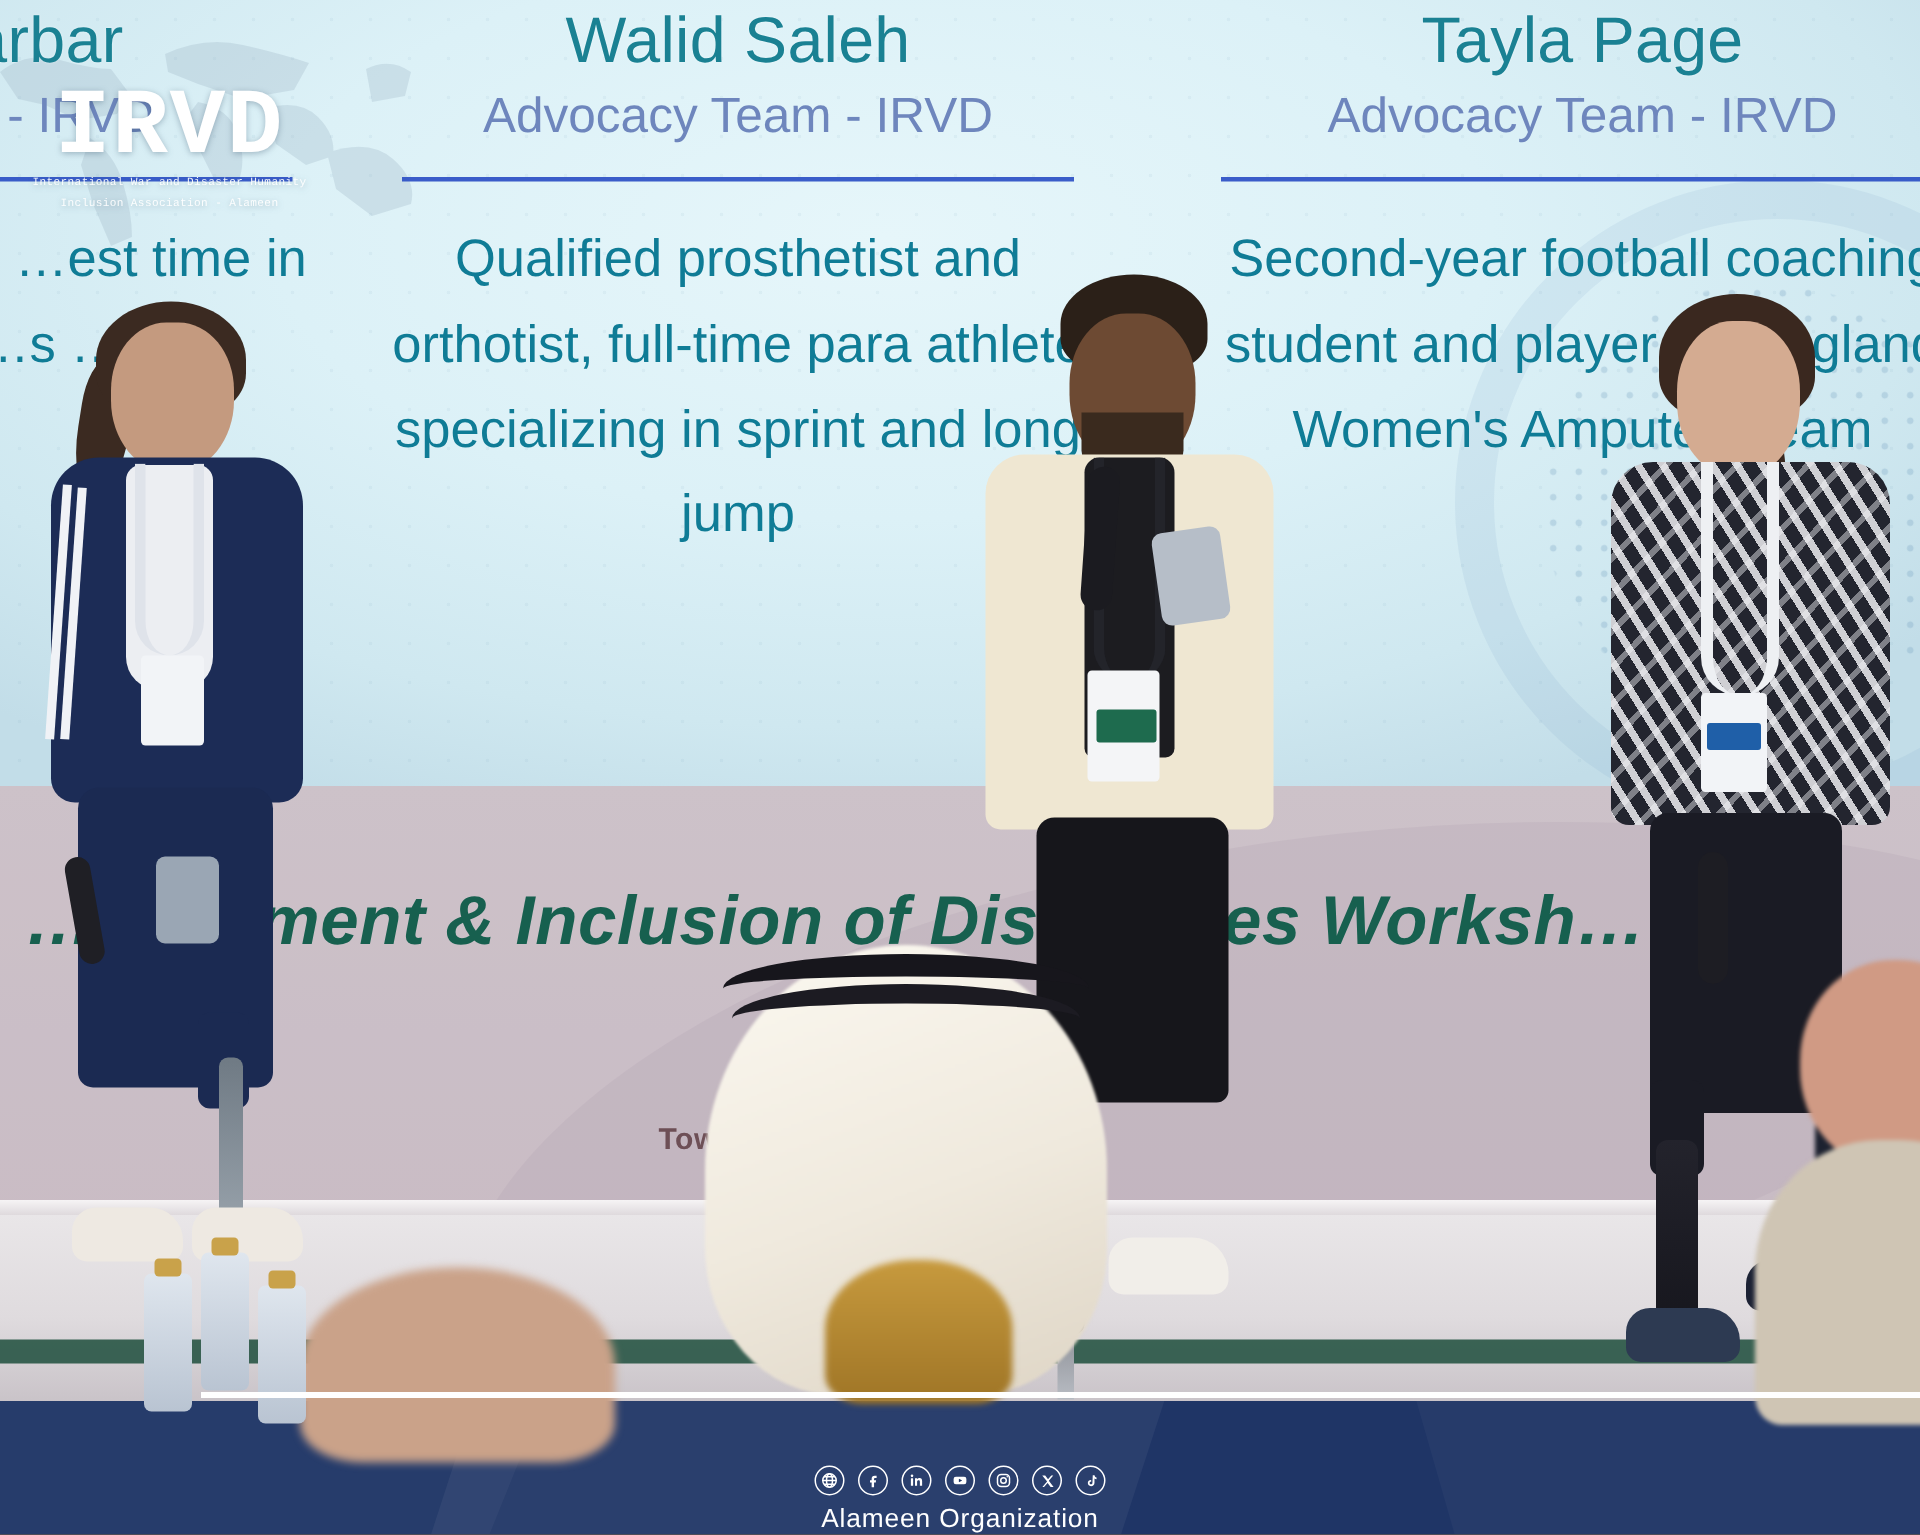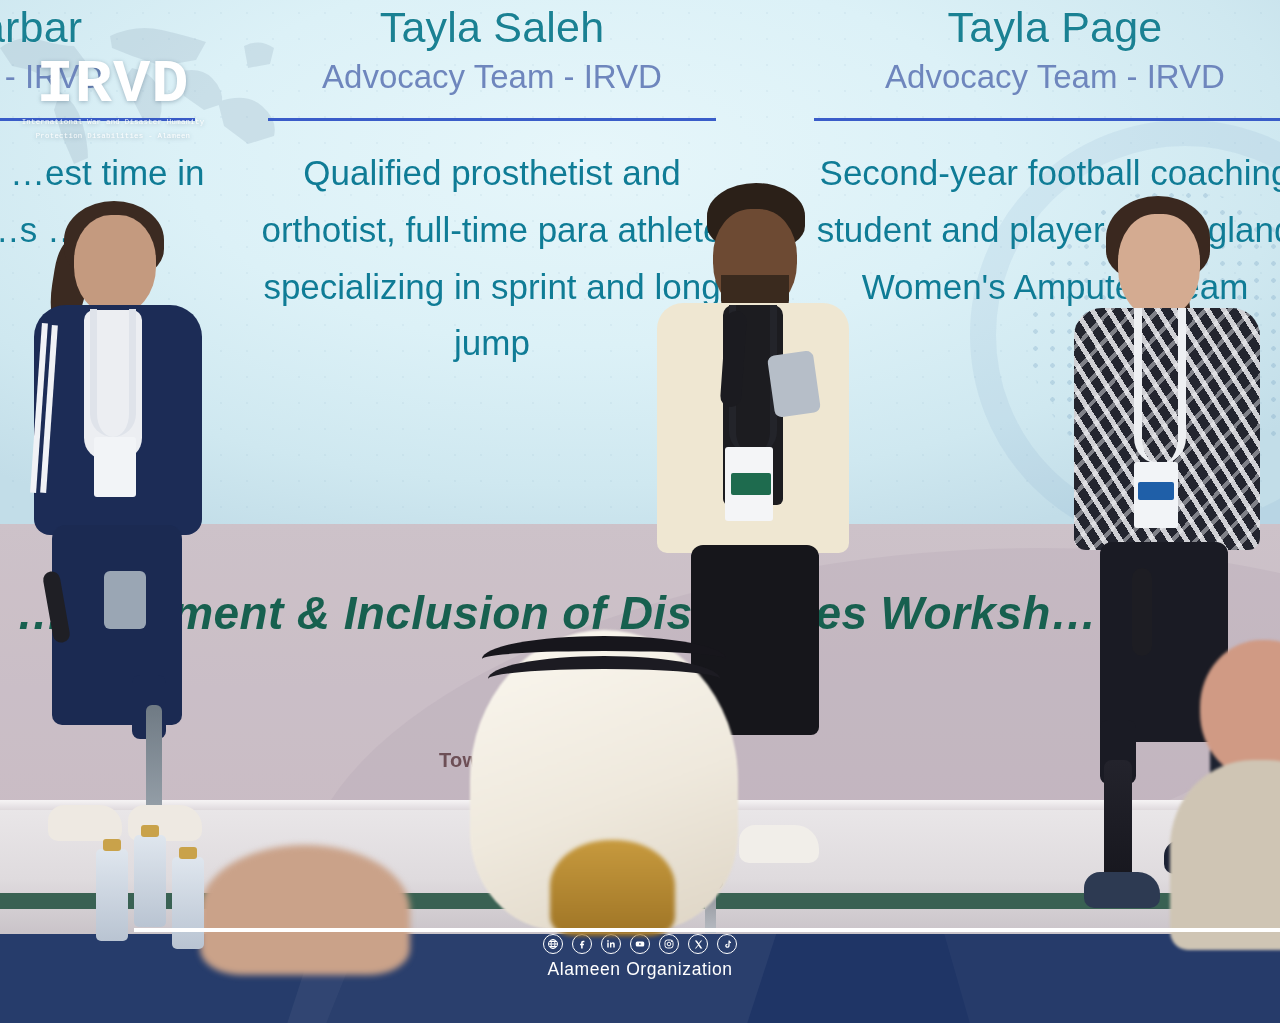--- a/index.html
+++ b/index.html
@@ -323,21 +323,21 @@
     position:absolute; right:-80px; top:-20px; width:400px; height:150px;
     background:rgba(255,255,255,.03);
     transform:skewX(16deg);
   }
   .footer-rule {
     position:absolute; left:134px; top:928px; width:1298px; height:4px;
     background:#ffffff; z-index:8;
   }
   .footer-inner {
     position:absolute; left:0; top:0; width:1280px; height:89px;
-    display:flex; flex-direction:column; align-items:center; justify-content:flex-start;
+    display:flex; flex-direction:column; align-items:center; justify-content:flex-end;
     gap:5px;
   }
   .social-row { display:flex; gap:9px; align-items:center; }
   .social {
     width:20px; height:20px; border:1.4px solid #ffffff; border-radius:50%;
     display:flex; align-items:center; justify-content:center;
     color:#ffffff; font-size:11px; line-height:1; font-weight:700;
   }
   .social svg { display:block; }
   .org-name {
@@ -370,39 +370,39 @@
     <div class="cols">
 
       <div class="col col-1">
         <div class="sp-name">…arbar</div>
         <div class="sp-role">…am - IRVD</div>
         <div class="sp-rule"></div>
         <div class="sp-bio">…ld Record …est time in a …e …s …r…</div>
       </div>
 
       <div class="col col-2">
-        <div class="sp-name">Tayla Saleh</div>
+        <div class="sp-name">Walid Saleh</div>
         <div class="sp-role">Advocacy Team - IRVD</div>
         <div class="sp-rule"></div>
         <div class="sp-bio">Qualified prosthetist and orthotist, full-time para athlete specializing in sprint and long jump</div>
       </div>
 
       <div class="col col-3">
         <div class="sp-name">Tayla Page</div>
         <div class="sp-role">Advocacy Team - IRVD</div>
         <div class="sp-rule"></div>
         <div class="sp-bio">Second-year football coaching student and player for England Women's Amputee Team</div>
       </div>
 
     </div>
 
     <div class="irvd-logo">
       <div class="mark">IRVD</div>
       <div class="tag">International War and Disaster Humanity</div>
-      <div class="tag">Protection Disabilities - Alameen</div>
+      <div class="tag">Inclusion Association - Alameen</div>
     </div>
   </div>
 
   <div class="backdrop">
     <div class="backdrop-swoosh"></div>
     <div class="backdrop-swoosh2"></div>
     <div class="banner-title">…owerment &amp; Inclusion of Disabilities Worksh…</div>
     <div class="banner-ar">نحن بلا حـدود</div>
     <div class="banner-en">Towards Unlimited Humanity</div>
   </div>

